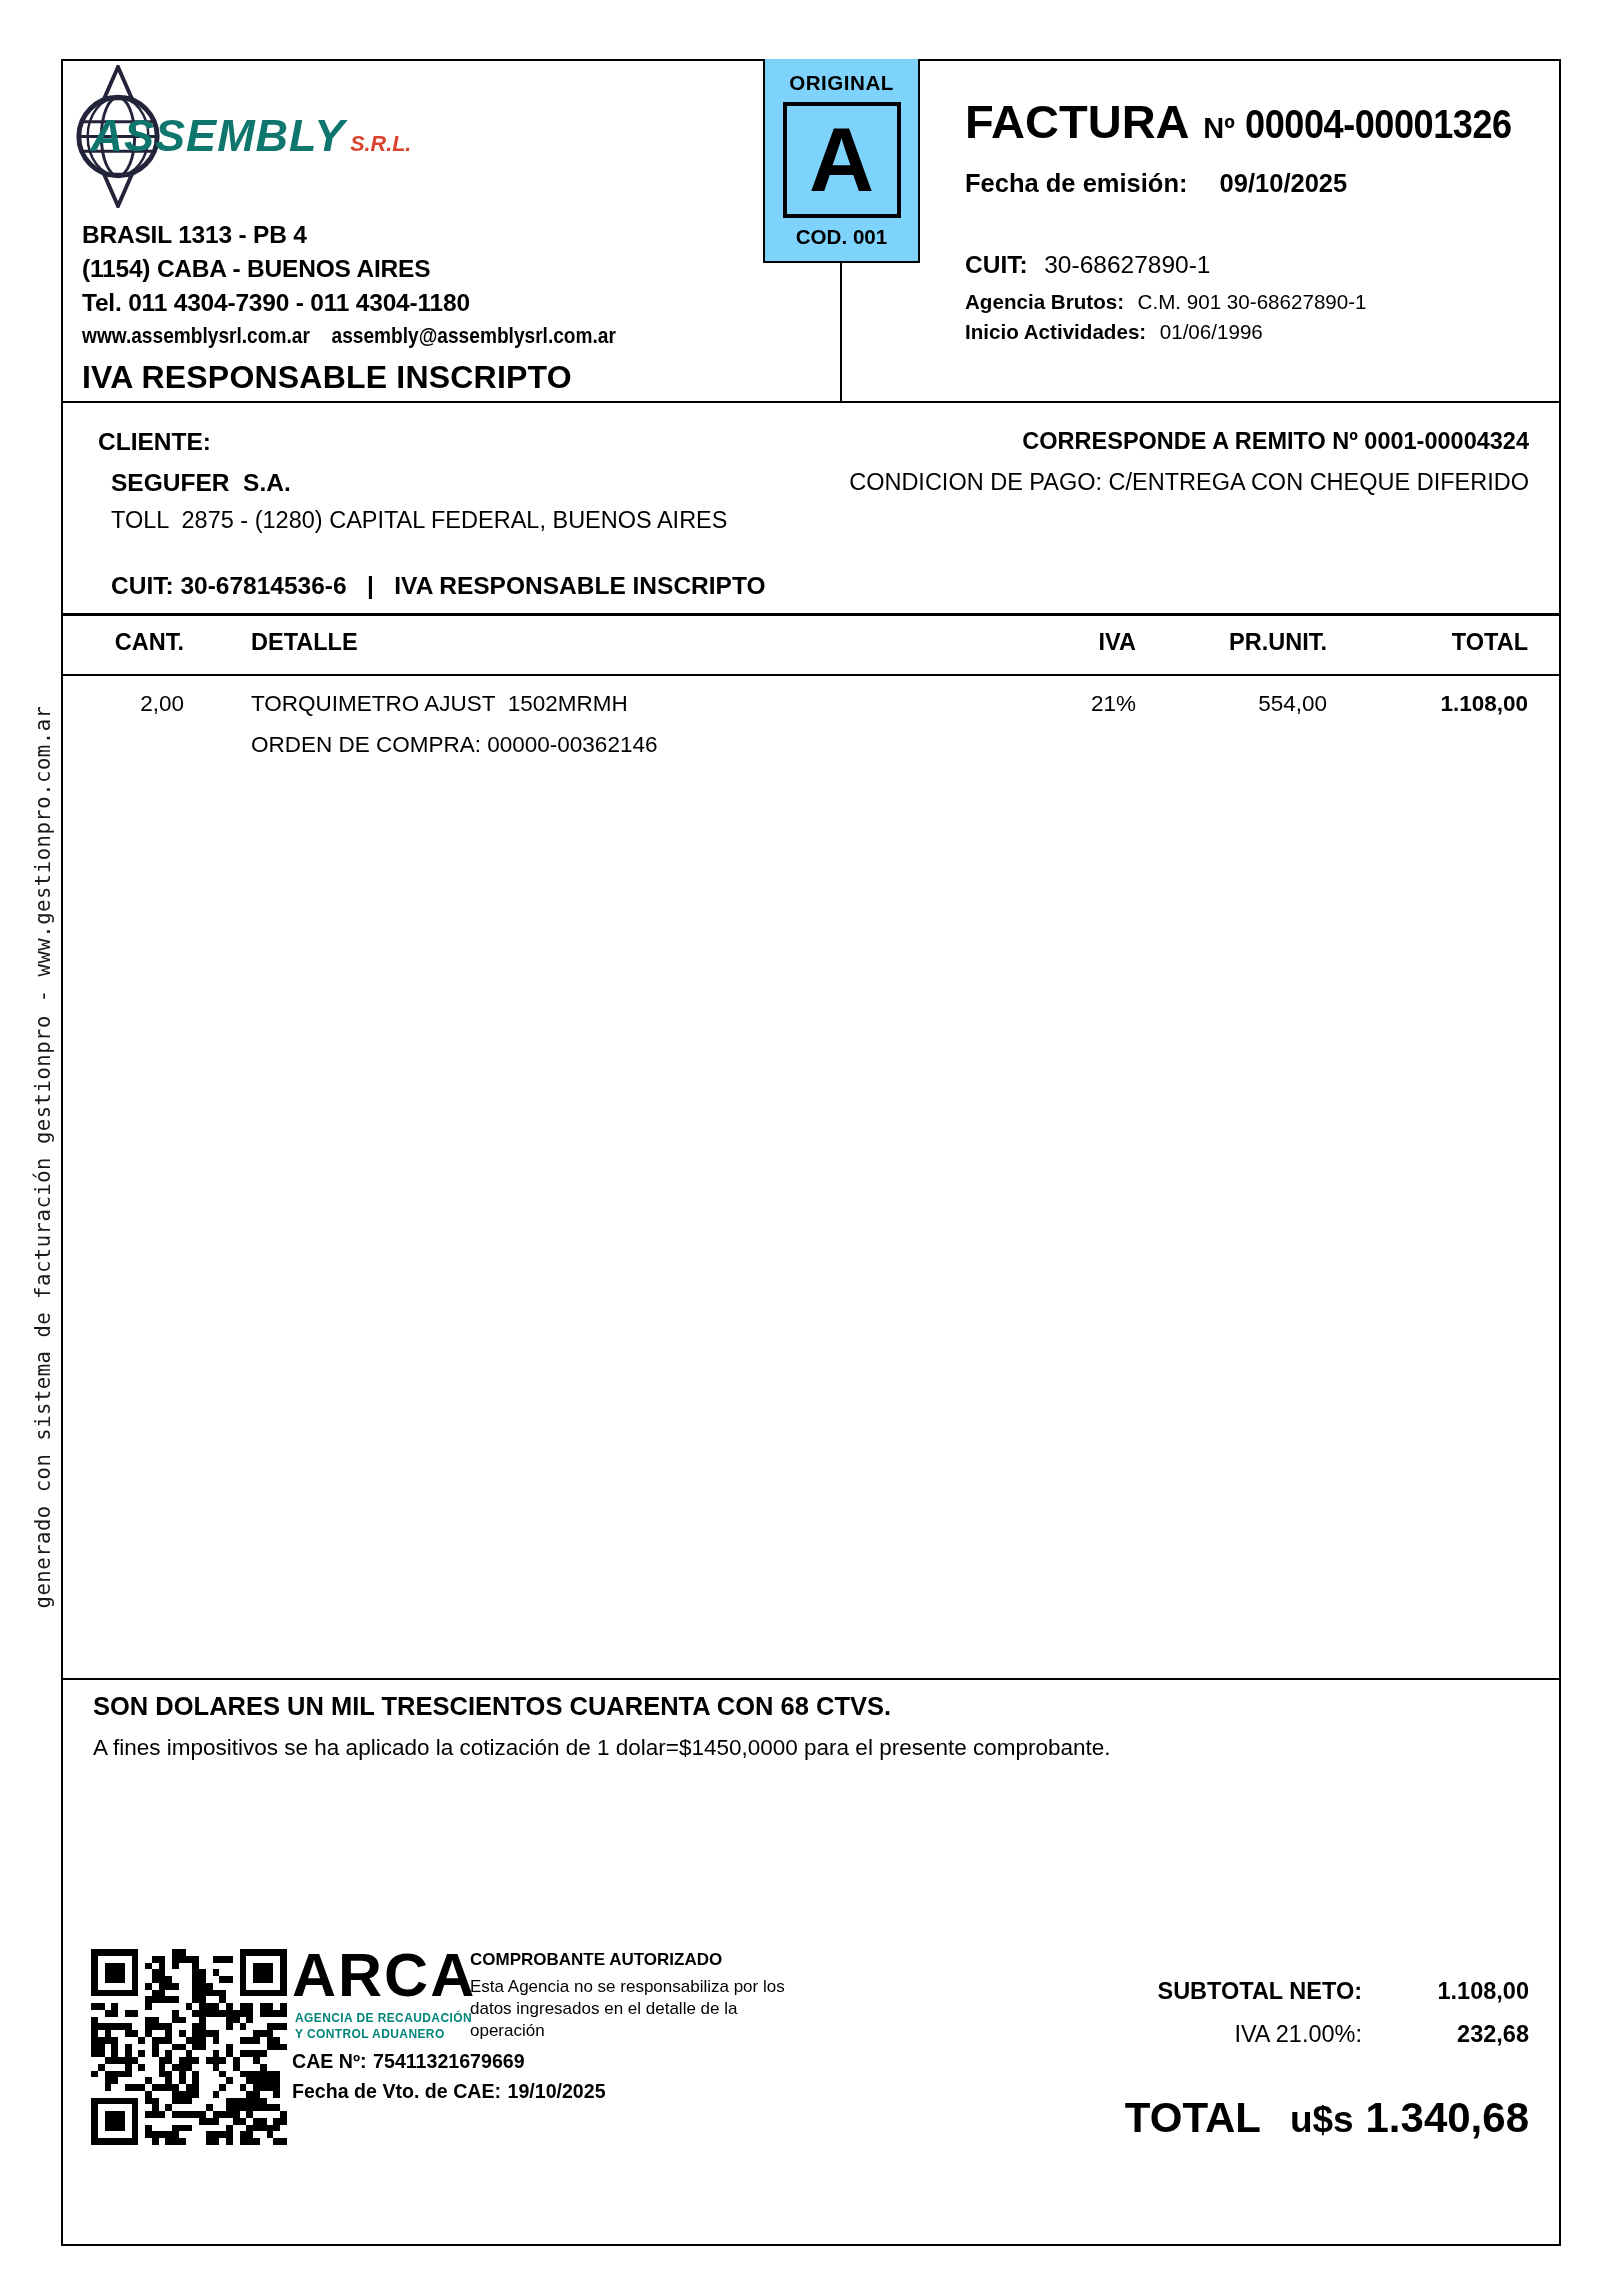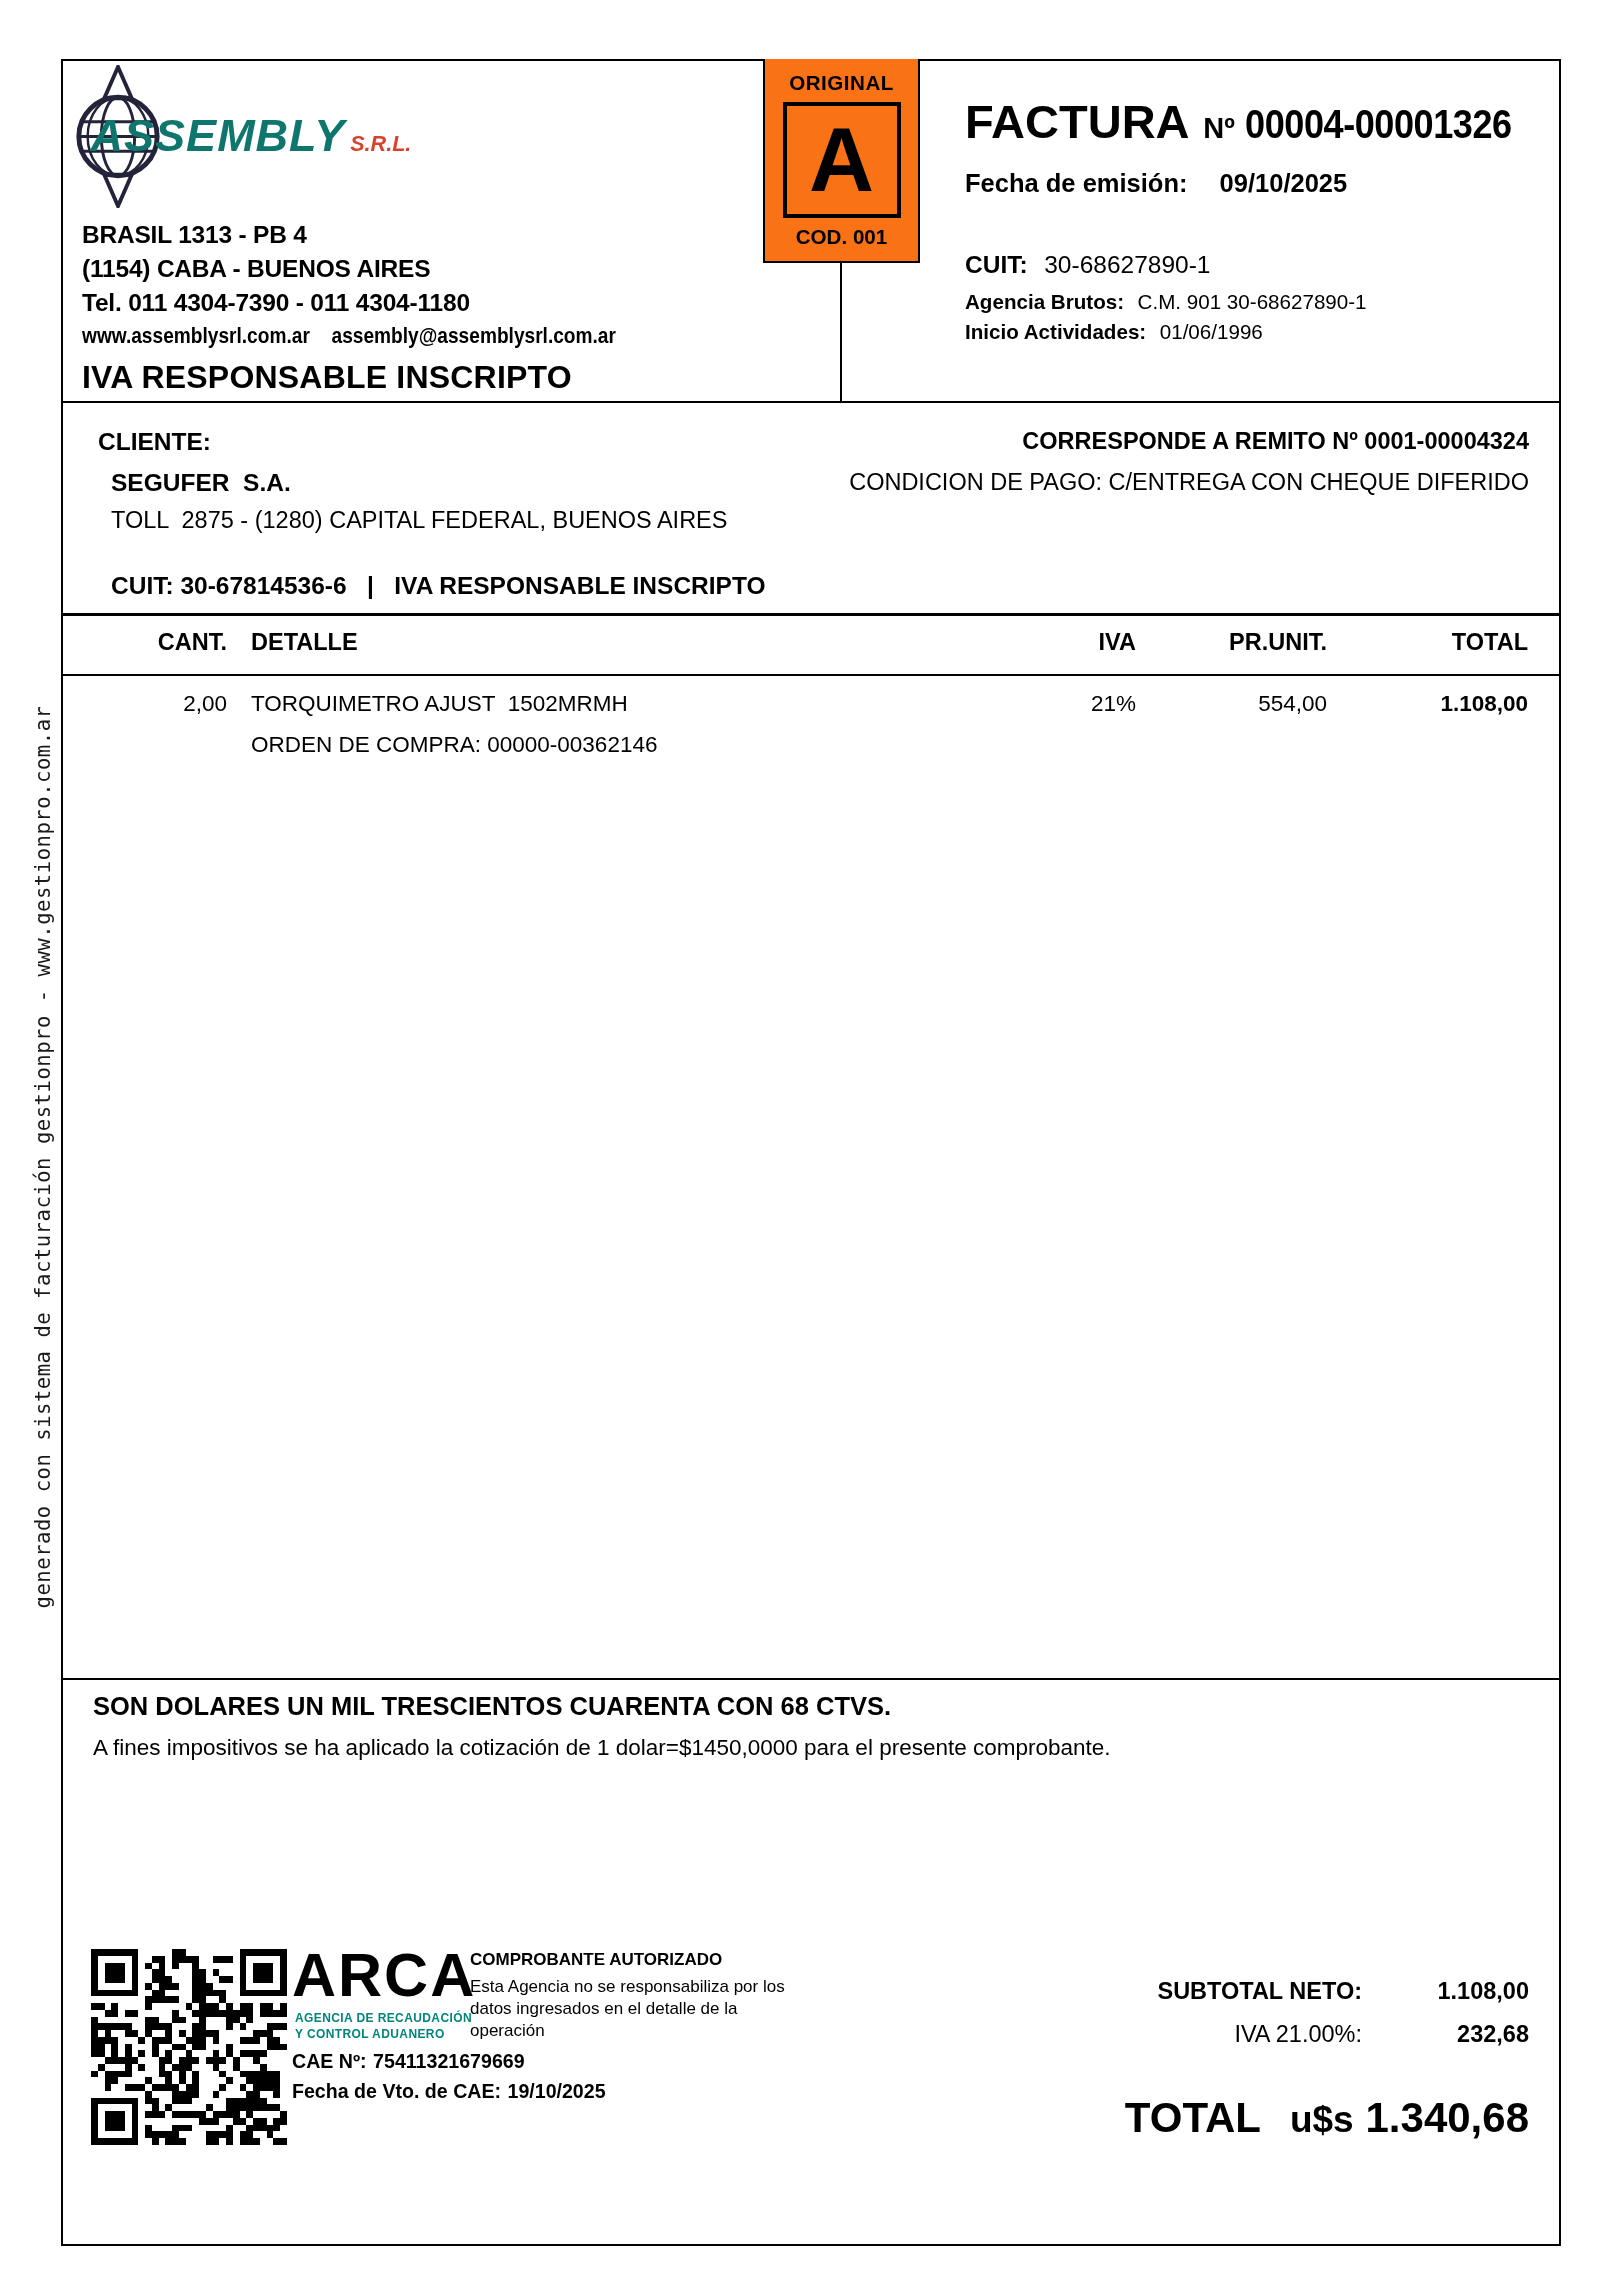--- a/index.html
+++ b/index.html
@@ -13,21 +13,21 @@
   
   .outer-border { position:absolute; left:61px; top:59px; width:1500px; height:2187px; border:2px solid #000; }
   .hline { position:absolute; left:61px; width:1500px; background:#000; }
   .line-header { top:401px; height:2px; }
   .line-client { top:613px; height:2.9px; }
   .line-thead  { top:674px; height:2px; }
   .line-words  { top:1678px; height:2px; }
   .center-divider { position:absolute; left:840px; top:263px; width:2px; height:138px; background:#000; }
 
   
-  .doc-cell { position:absolute; left:763px; top:59px; width:157px; height:204px; background:#f97316;
+  .doc-cell { position:absolute; left:763px; top:59px; width:157px; height:204px; background:#7dd3fc;
     border-left:2px solid #000; border-right:2px solid #000; border-bottom:2px solid #000;
     display:flex; flex-direction:column; align-items:center; }
   .copy-type { margin-top:11.8px; font-weight:bold; font-size:20.6px; letter-spacing:0.5px; }
   .letter-box { margin-top:6.9px; width:118px; height:116px; border:4.9px solid #000; display:flex; align-items:center; justify-content:center; }
   .letter { font-size:90px; font-weight:bold; line-height:1; }
   .doc-code { margin-top:6.9px; font-weight:bold; font-size:20.6px; }
 
   
   .logo-wrap { position:absolute; left:69px; top:63px; width:421px; height:149px; }
   .globe-icon { position:absolute; left:0; top:2px; width:98px; height:143px; }
@@ -62,21 +62,21 @@
   .client-address { position:absolute; left:111px; top:507px; font-size:23.5px; }
   .client-cuit    { position:absolute; left:111px; top:572px; font-weight:bold; font-size:24.5px; }
   .client-remito  { position:absolute; right:92px; top:428px; font-weight:bold; font-size:23.5px; text-align:right; }
   .client-payment { position:absolute; right:92px; top:469px; font-size:23.5px; text-align:right; }
 
   
   .thead, .trow { position:absolute; left:61px; width:1500px; display:grid;
     grid-template-columns:157px 1fr 93px 191px 201px; padding:0 33px; }
   .thead { top:629px; font-weight:bold; font-size:23.5px; }
   .trow  { top:691px; font-size:22.5px; }
-  .col-qty { text-align:right; padding-right:24px; white-space:pre; }
+  .col-qty { text-align:right; padding-right:67px; white-space:pre; }
   .col-detail { text-align:left; white-space:pre; }
   .col-iva { text-align:right; }
   .col-unit { text-align:right; }
   .col-total { text-align:right; }
   .trow .col-total { font-weight:bold; }
   .row-note { position:absolute; left:251px; top:732px; font-size:22.5px; white-space:pre; }
 
   
   .amount-words { position:absolute; left:93px; top:1692px; font-weight:bold; font-size:25.5px; }
   .fx-note { position:absolute; left:93px; top:1735px; font-size:22.5px; }

